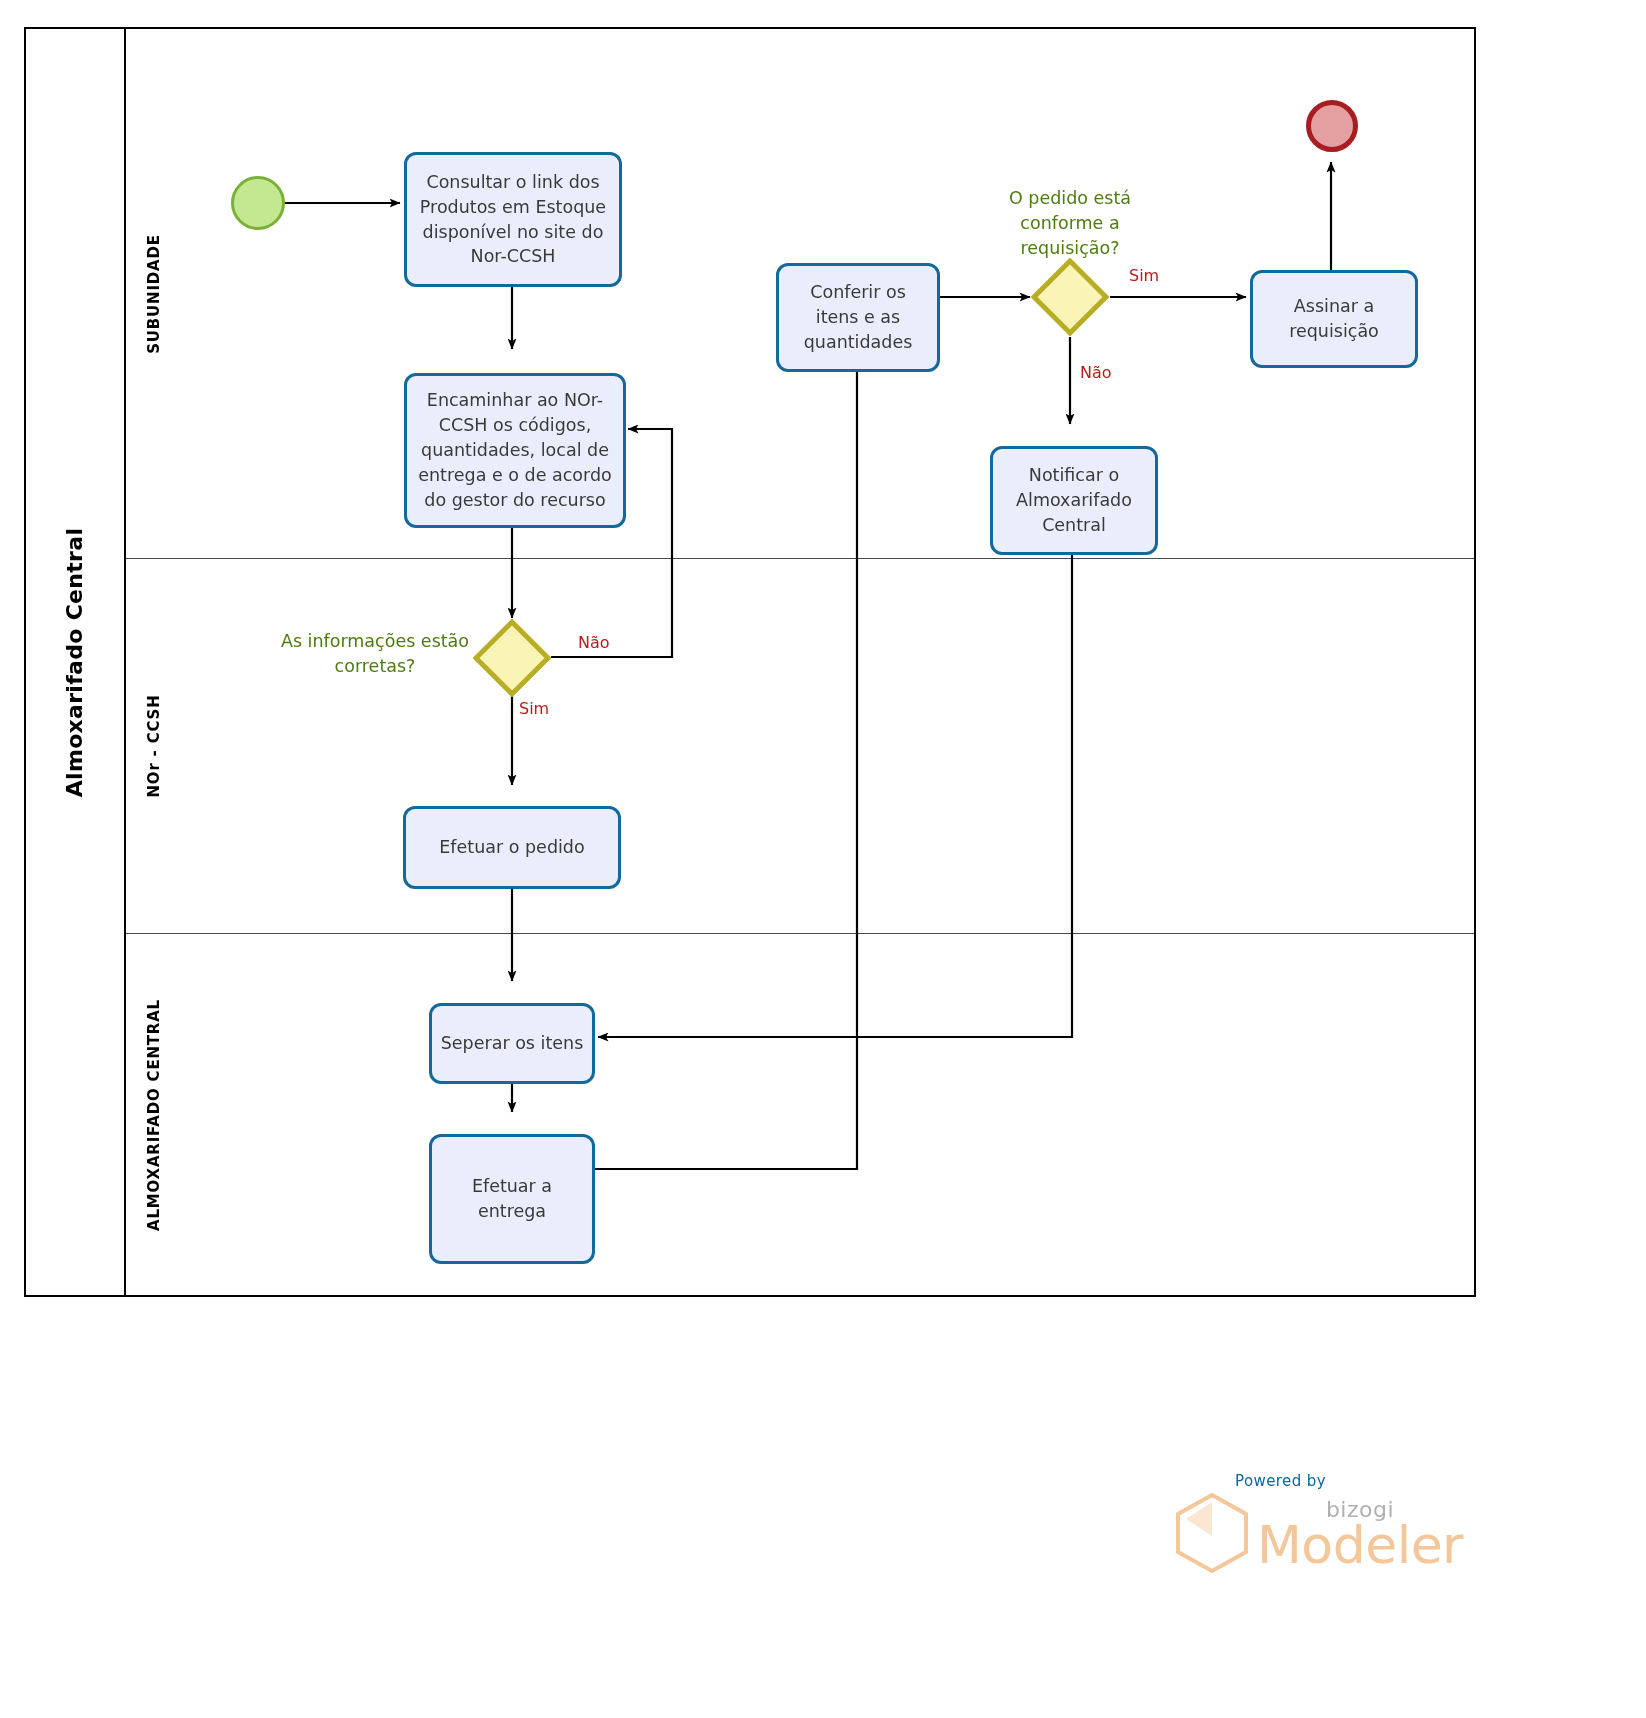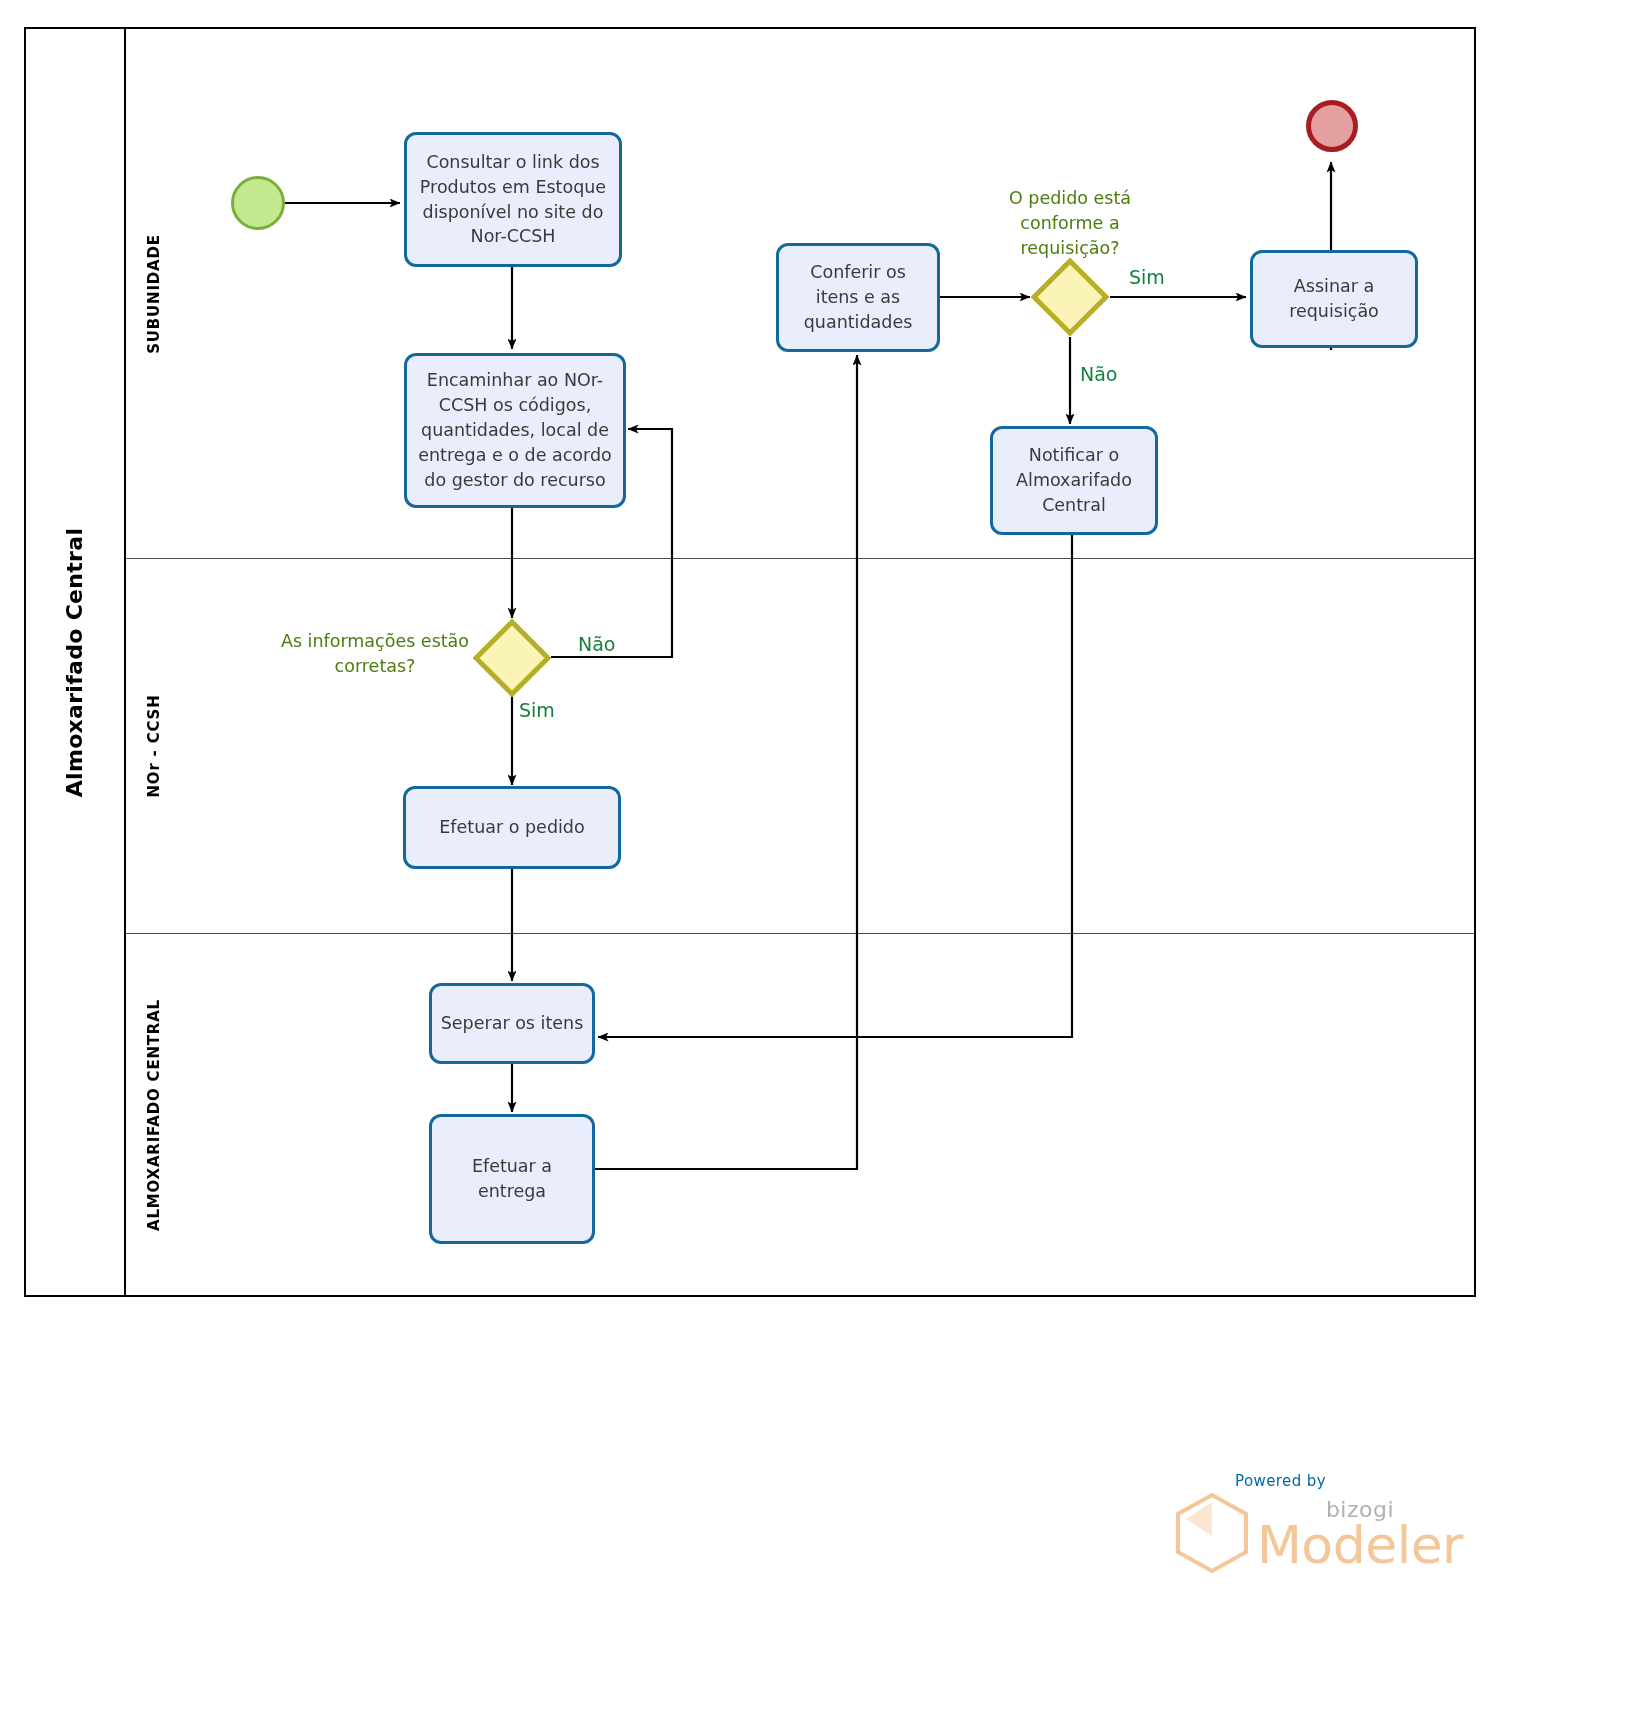--- a/index.html
+++ b/index.html
@@ -77,20 +77,21 @@
     border: 3px solid #13699b;
     border-radius: 12px;
     display: flex;
     align-items: center;
     justify-content: center;
     text-align: center;
     font-size: 17.5px;
     line-height: 1.42;
     color: #3a3a3a;
     padding: 4px 8px;
+    margin-top: 20px;
   }
   .gateway {
     position: absolute;
     box-sizing: border-box;
   }
   .gateway svg { display: block; }
   .event {
     position: absolute;
     box-sizing: border-box;
     border-radius: 50%;
@@ -107,22 +108,22 @@
   .flow-svg {
     position: absolute;
     left: 0;
     top: 0;
     width: 1646px;
     height: 1718px;
     pointer-events: none;
   }
   .flow-label {
     position: absolute;
-    font-size: 19px;
-    color: #15803d;
+    font-size: 16px;
+    color: #b91c1c;
     white-space: nowrap;
   }
   .gw-label {
     position: absolute;
     font-size: 17.5px;
     line-height: 1.42;
     color: #4d7c0f;
     text-align: center;
   }
   

